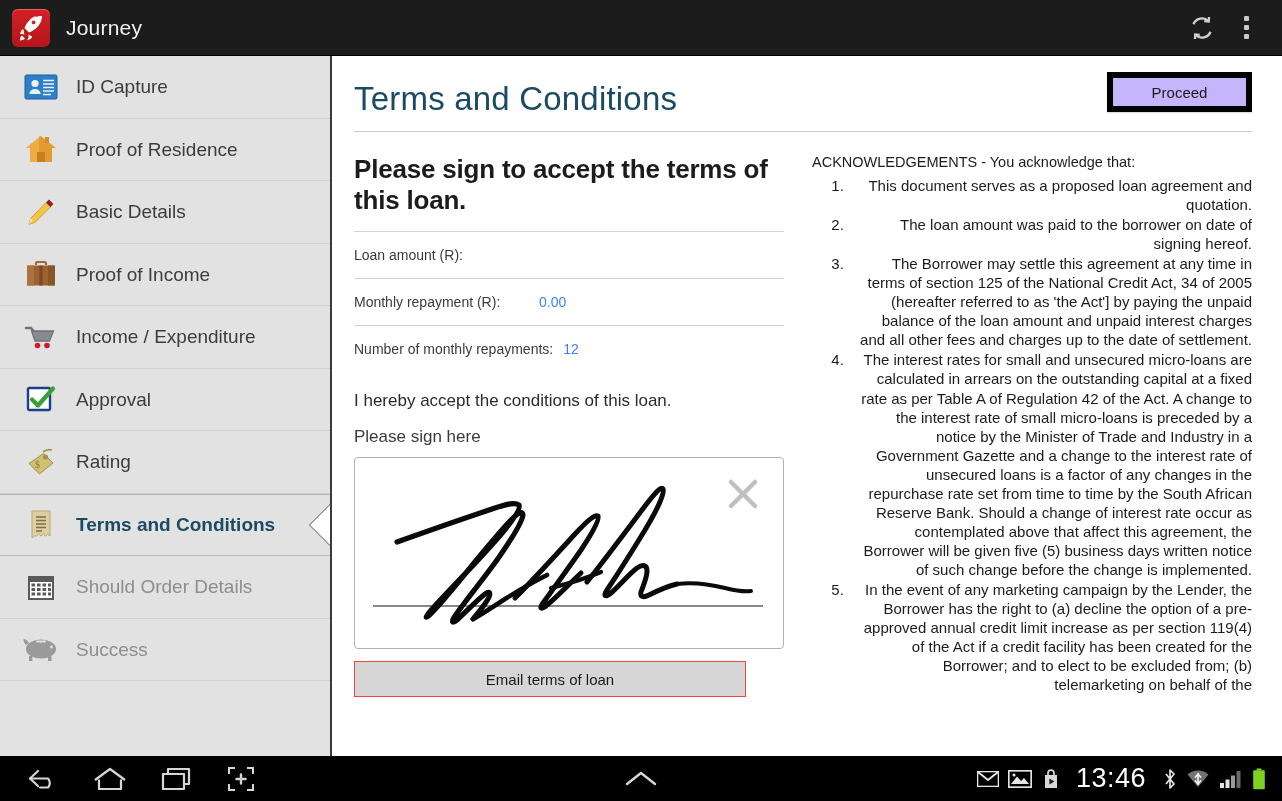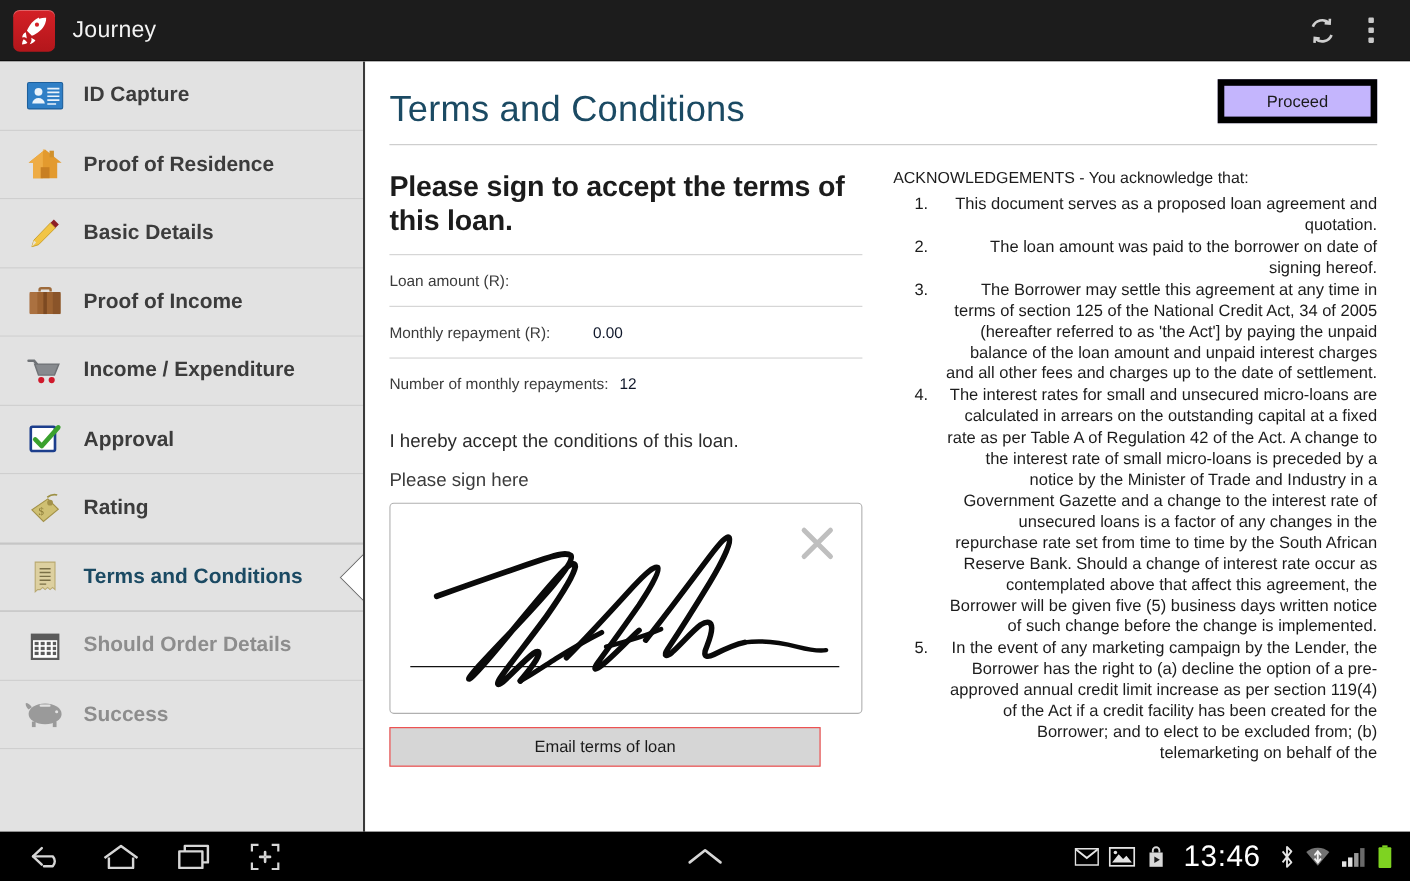--- a/index.html
+++ b/index.html
@@ -64,21 +64,21 @@
     padding: 0 14px 0 18px;
     border-bottom: 1px solid #cfcfcf;
     cursor: pointer;
   }
   .nav-item .ico {
     width: 46px; flex: 0 0 46px;
     display: flex; align-items: center; justify-content: center;
     margin-right: 12px;
   }
   .nav-label {
-    font-size: 19px; color: #3c3c3c; line-height: 1.12; font-weight: bold;
+    font-size: 19px; color: #3c3c3c; line-height: 1.12;
   }
   .nav-item.muted .nav-label { color: #8d8d8d; }
   .nav-item.active .nav-label { color: #1b4a63; font-weight: bold; }
   .nav-item.active {
     border-top: 1px solid #b9b9b9;
     border-bottom: 1px solid #b9b9b9;
   }
   .pointer {
     position: absolute; right: -2px; top: 50%; transform: translateY(-50%);
     width: 0; height: 0;
@@ -120,21 +120,21 @@
     font-size: 26px; font-weight: bold; color: #1c1c1c;
     line-height: 1.18; margin-bottom: 16px; letter-spacing: -.2px;
   }
   .kv {
     display: flex; align-items: center;
     border-top: 1px solid #d2d2d2;
     height: 47px; font-size: 14px; color: #3b3b3b;
   }
   .kv:last-of-type { border-bottom: 1px solid #d2d2d2; }
   .kv .k { margin-right: 10px; }
-  .kv .v { color: #0f172a; text-align: right; }
+  .kv .v { color: #3b82f6; text-align: right; }
   .kv.amount .k { width: 175px; flex: 0 0 175px; }
   .accept-line { font-size: 17px; color: #2b2b2b; margin-top: 19px; }
   .sign-prompt { font-size: 17px; color: #3b3b3b; margin-top: 16px; margin-bottom: 10px; }
 
   .sigbox {
     position: relative;
     height: 192px;
     border: 1px solid #b0b0b0; border-radius: 4px;
     background: #fff;
     overflow: hidden;

